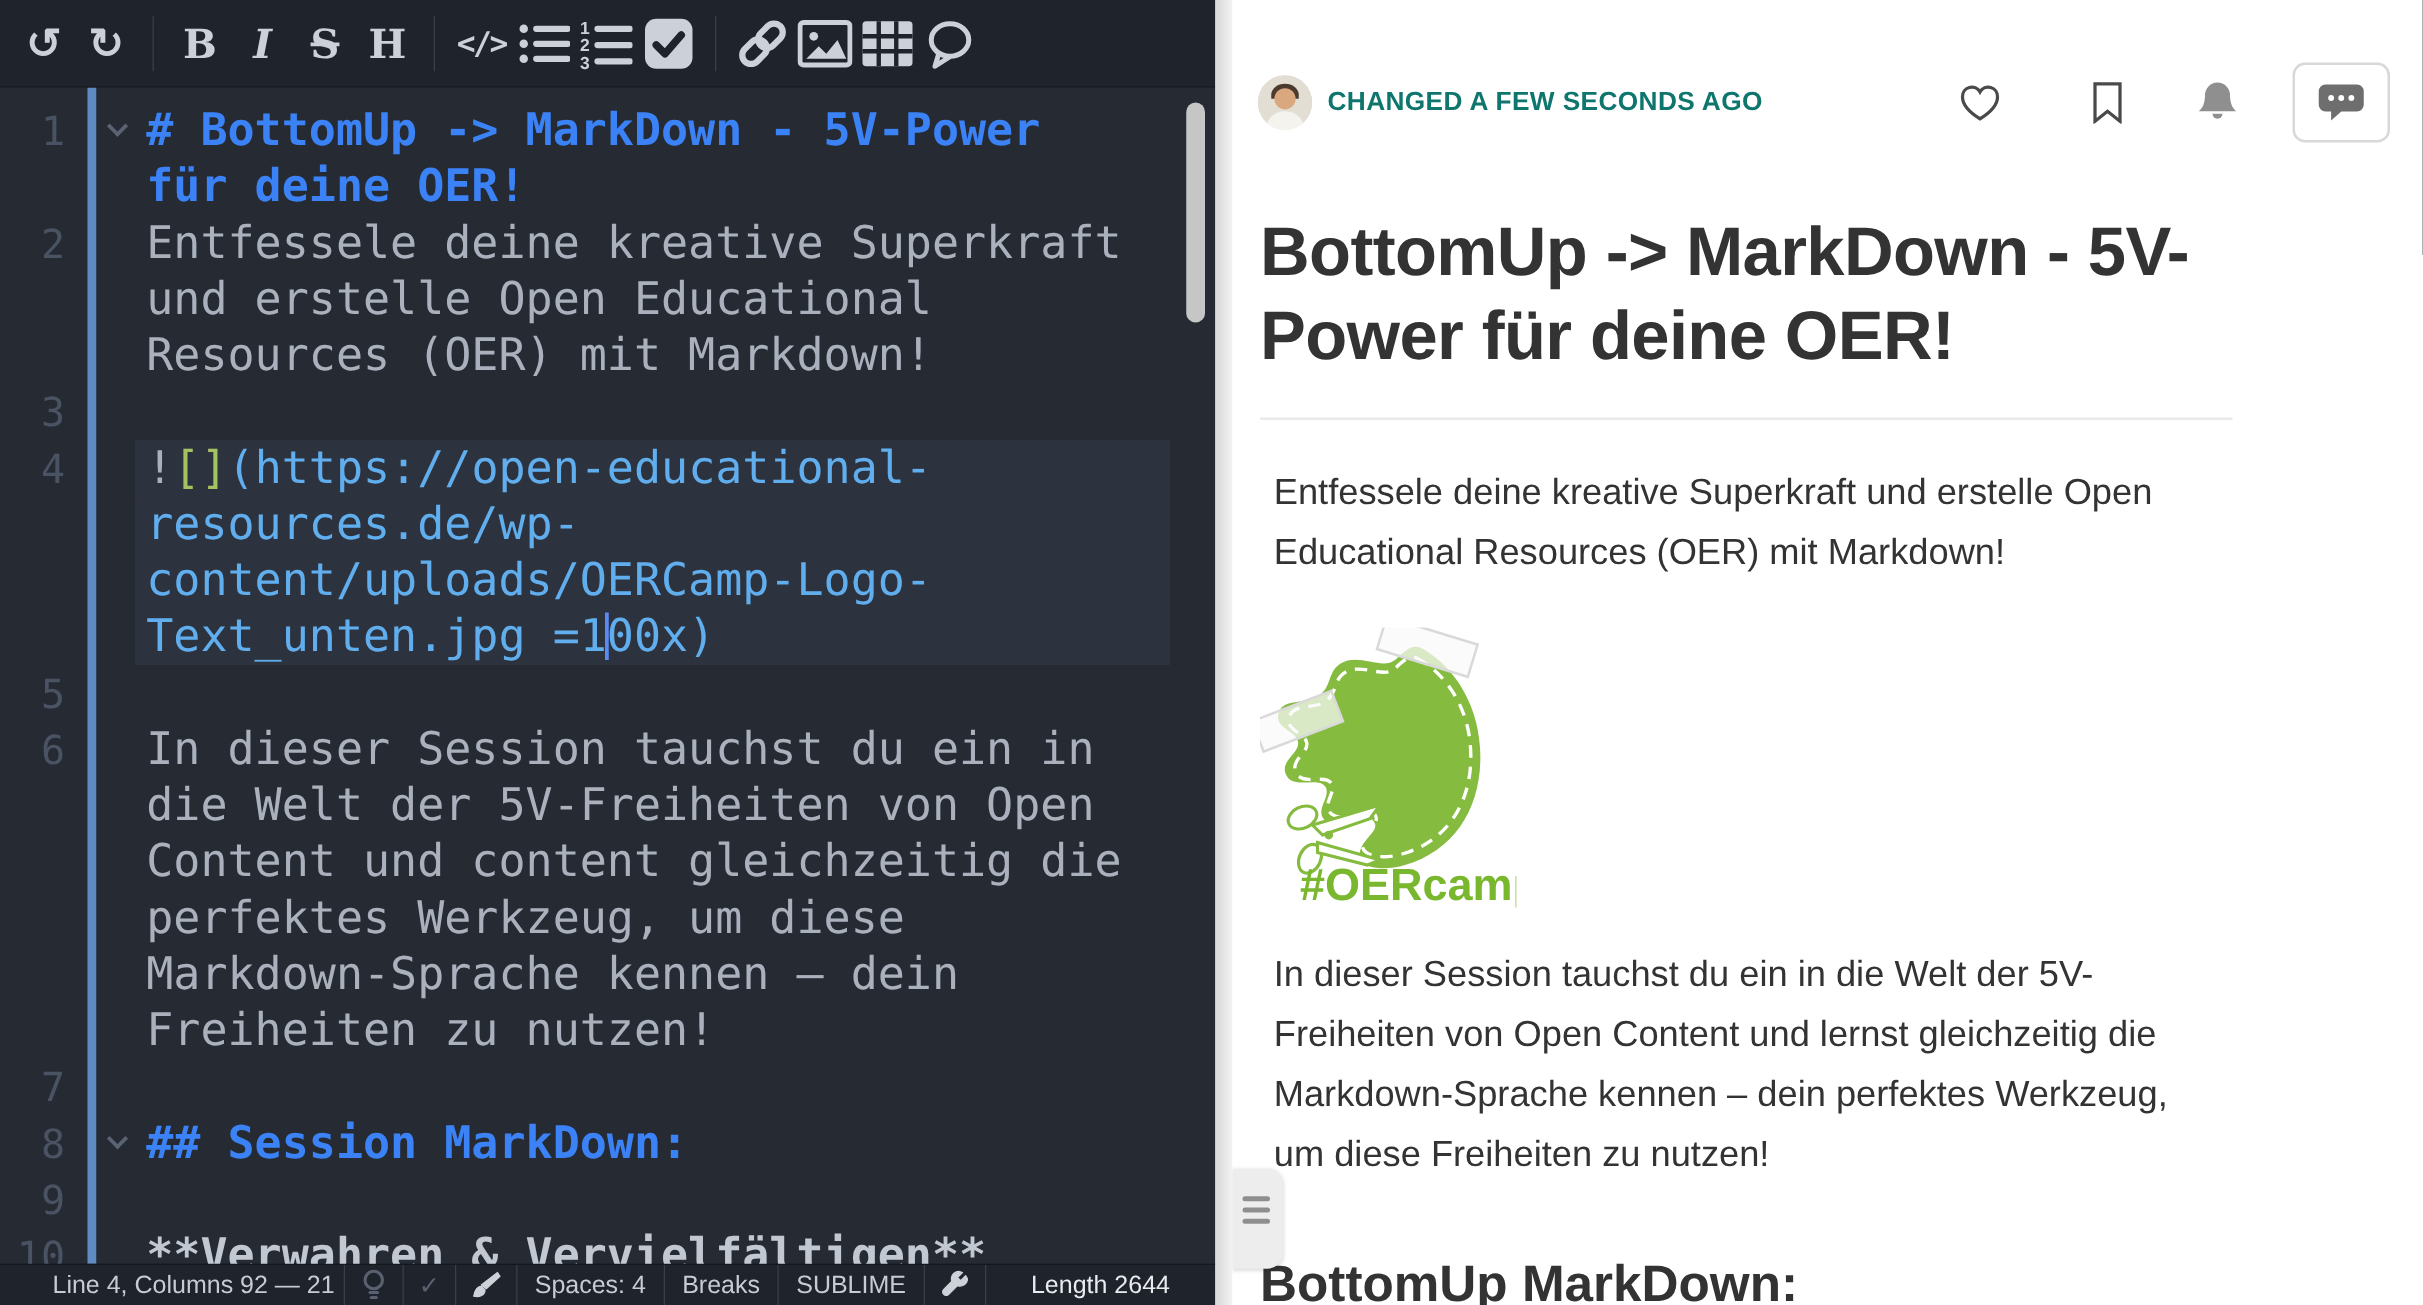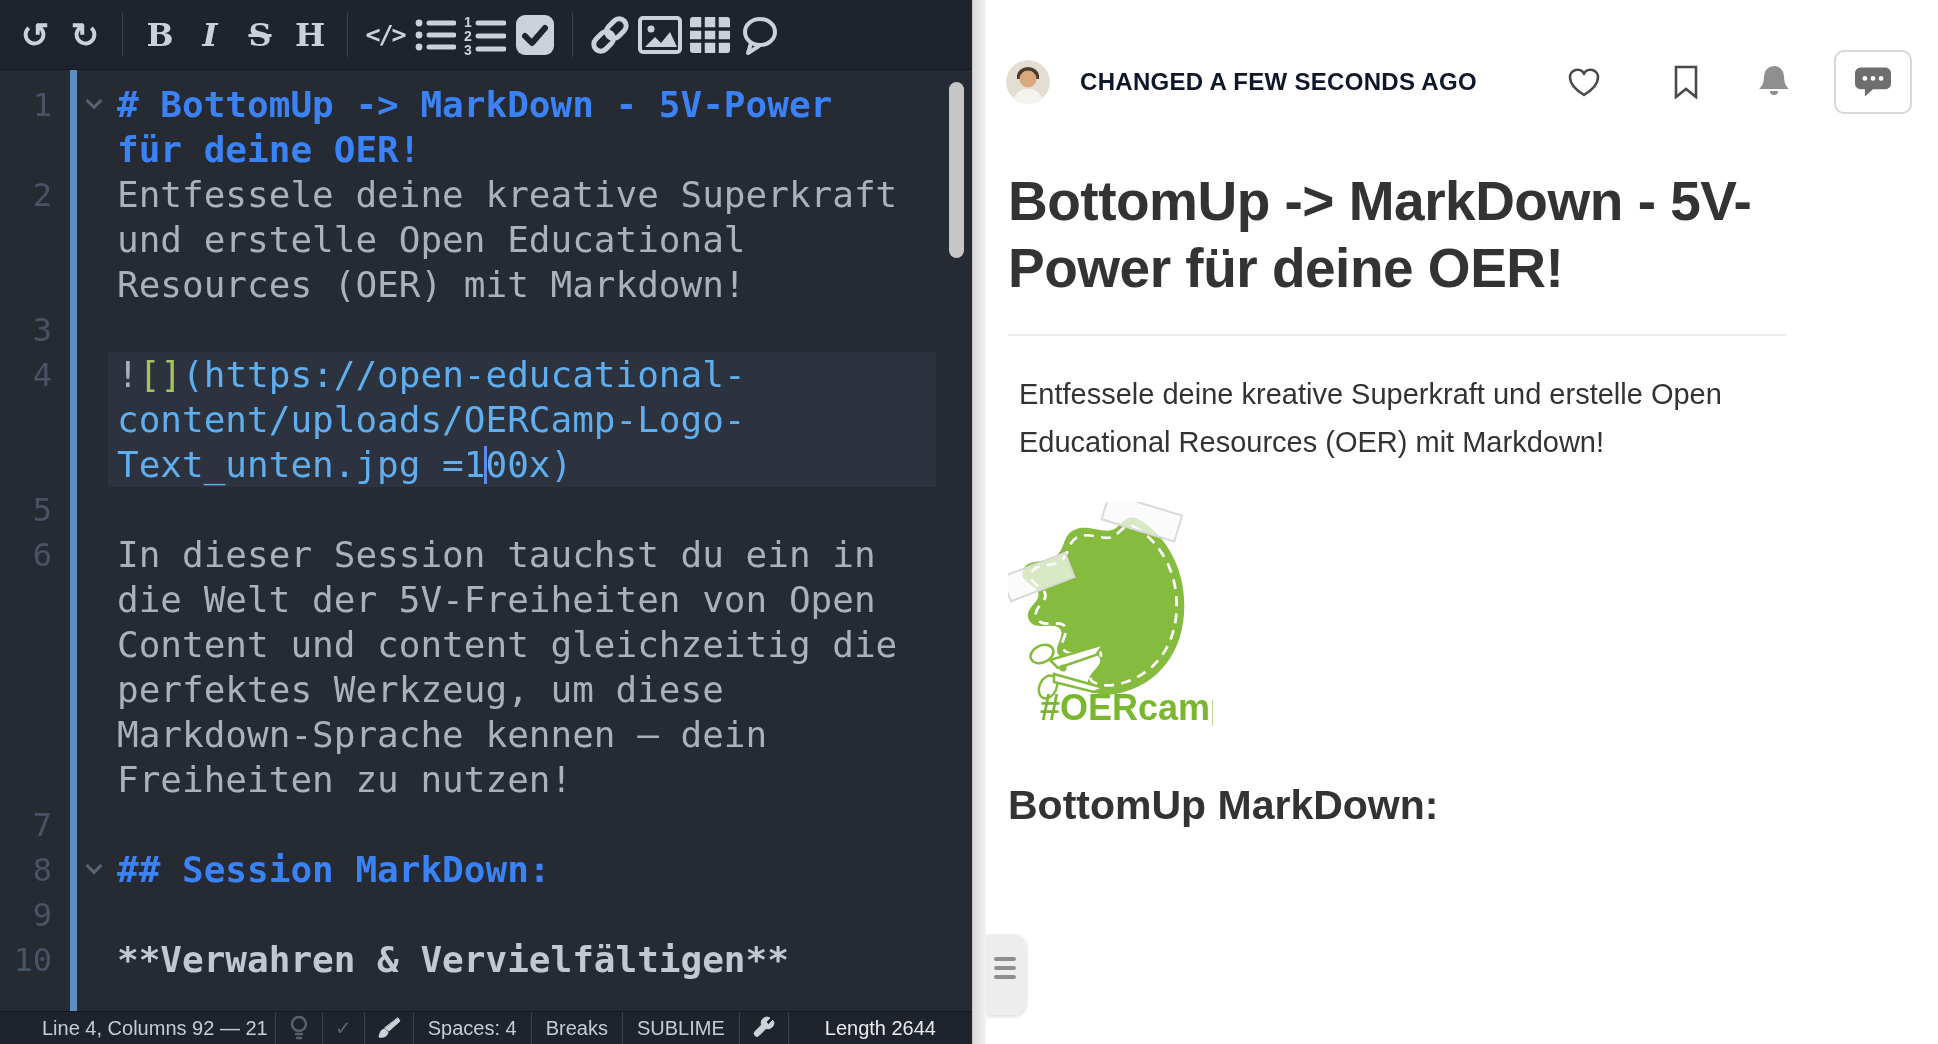--- a/index.html
+++ b/index.html
@@ -52,21 +52,21 @@
   .st-svg-bright { stroke:#cdd2d9; fill:#cdd2d9; stroke-width:1; }
 
   
   .divider { width:14px; flex:0 0 14px; background:linear-gradient(to right,#d9d9d9,#f3f3f3);
              border-left:1px solid #c9c9c9; cursor:col-resize; }
 
   
   .preview-pane { flex:1; background:#fff; position:relative; overflow:hidden; color:#333; }
   .pv-header { display:flex; align-items:center; padding:50px 26px 0 20px; }
   .avatar { width:44px; height:44px; border-radius:50%; overflow:hidden; flex:0 0 44px; cursor:pointer; }
-  .pv-meta { margin-left:30px; font-size:24px; font-weight:bold; color:#0f172a; letter-spacing:.3px; }
+  .pv-meta { margin-left:12px; font-size:21px; font-weight:bold; color:#0f766e; letter-spacing:.3px; }
   .hicon { cursor:pointer; display:flex; }
   .m-heart { margin-left:auto; } .m-book { margin-left:70px; } .m-bell { margin-left:58px; }
   .cbtn { margin-left:44px; width:78px; height:64px; border:2px solid #d8d8d8; border-radius:10px;
           display:flex; align-items:center; justify-content:center; cursor:pointer; background:#fff; }
 
   .doc { padding-left:22px; width:800px; }
   .doc-title { font-size:55px; line-height:1.22; font-weight:bold; margin:54px 0 0; color:#333; letter-spacing:-.5px; }
   .rule  { border:none; border-top:2px solid #eaeaea; margin:32px 0 0; }
   .doc p { margin:34px 11px 0; font-size:29px; line-height:48px; color:#333; max-width:765px; }
   .doc .p2 { margin-top:30px; }
@@ -178,20 +178,21 @@
         <div class="line">
           <div class="row"><span class="lnum">2</span><span class="seg-p">Entfessele deine kreative Superkraft</span></div>
           <div class="row"><span class="seg-p">und erstelle Open Educational</span></div>
           <div class="row"><span class="seg-p">Resources (OER) mit Markdown!</span></div>
         </div>
         <div class="line">
           <div class="row"><span class="lnum">3</span></div>
         </div>
         <div class="line">
           <div class="row active"><span class="lnum">4</span><span class="seg-p">!</span><span class="seg-g">[]</span><span class="seg-u">(https://open-educational-</span></div>
+          <div class="row active"><span class="seg-u">resources.de/wp-</span></div>
           <div class="row active"><span class="seg-u">content/uploads/OERCamp-Logo-</span></div>
           <div class="row active"><span class="seg-u">Text_unten.jpg =1</span><span class="cursor"></span><span class="seg-u">00x)</span></div>
         </div>
         <div class="line">
           <div class="row"><span class="lnum">5</span></div>
         </div>
         <div class="line">
           <div class="row"><span class="lnum">6</span><span class="seg-p">In dieser Session tauchst du ein in</span></div>
           <div class="row"><span class="seg-p">die Welt der 5V-Freiheiten von Open</span></div>
           <div class="row"><span class="seg-p">Content und content gleichzeitig die</span></div>
@@ -312,20 +313,21 @@
           <ellipse cx="40" cy="185" rx="8.5" ry="12" transform="rotate(25 40 185)"></ellipse>
           <path d="M42 158 L 96 142 L 88 153 L 50 166 Z"></path>
           <path d="M46 172 L 96 186 L 86 190 L 46 180 Z"></path>
           <circle cx="55" cy="166" r="3.5" fill="#85bb3f" stroke="none"></circle>
         </g>
 
         <text x="32" y="218" font-family="Liberation Sans" font-size="36" font-weight="bold" fill="#79b72e">#OERcamp</text>
       </svg>
     </div>
 
+    <p class="p2">In dieser Session tauchst du ein in die Welt der 5V-Freiheiten von Open Content und lernst gleichzeitig die Markdown-Sprache kennen – dein perfektes Werkzeug, um diese Freiheiten zu nutzen!</p>
     <h2 class="doc-h2">BottomUp MarkDown:</h2>
 
   </div>
 
   <div class="toc-handle">
     <div class="bar"></div>
     <div class="bar"></div>
     <div class="bar"></div>
   </div>
 </div>

